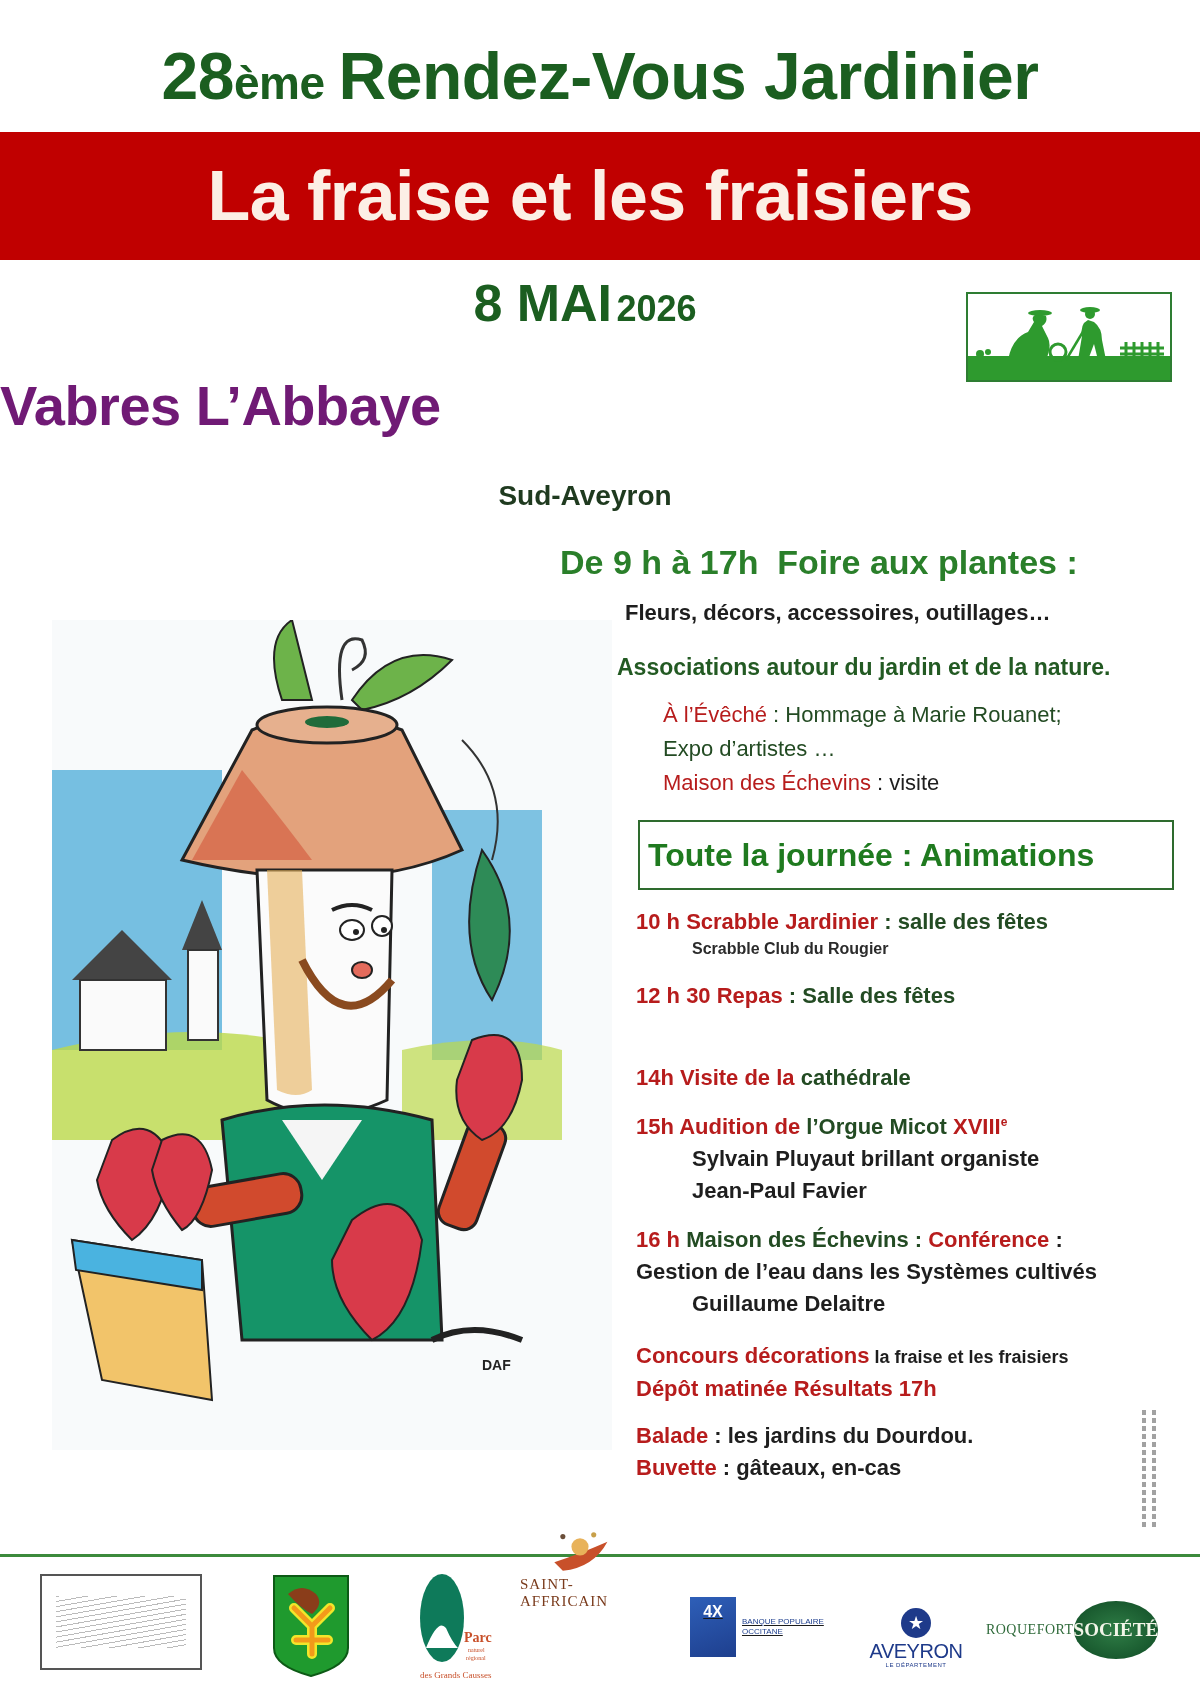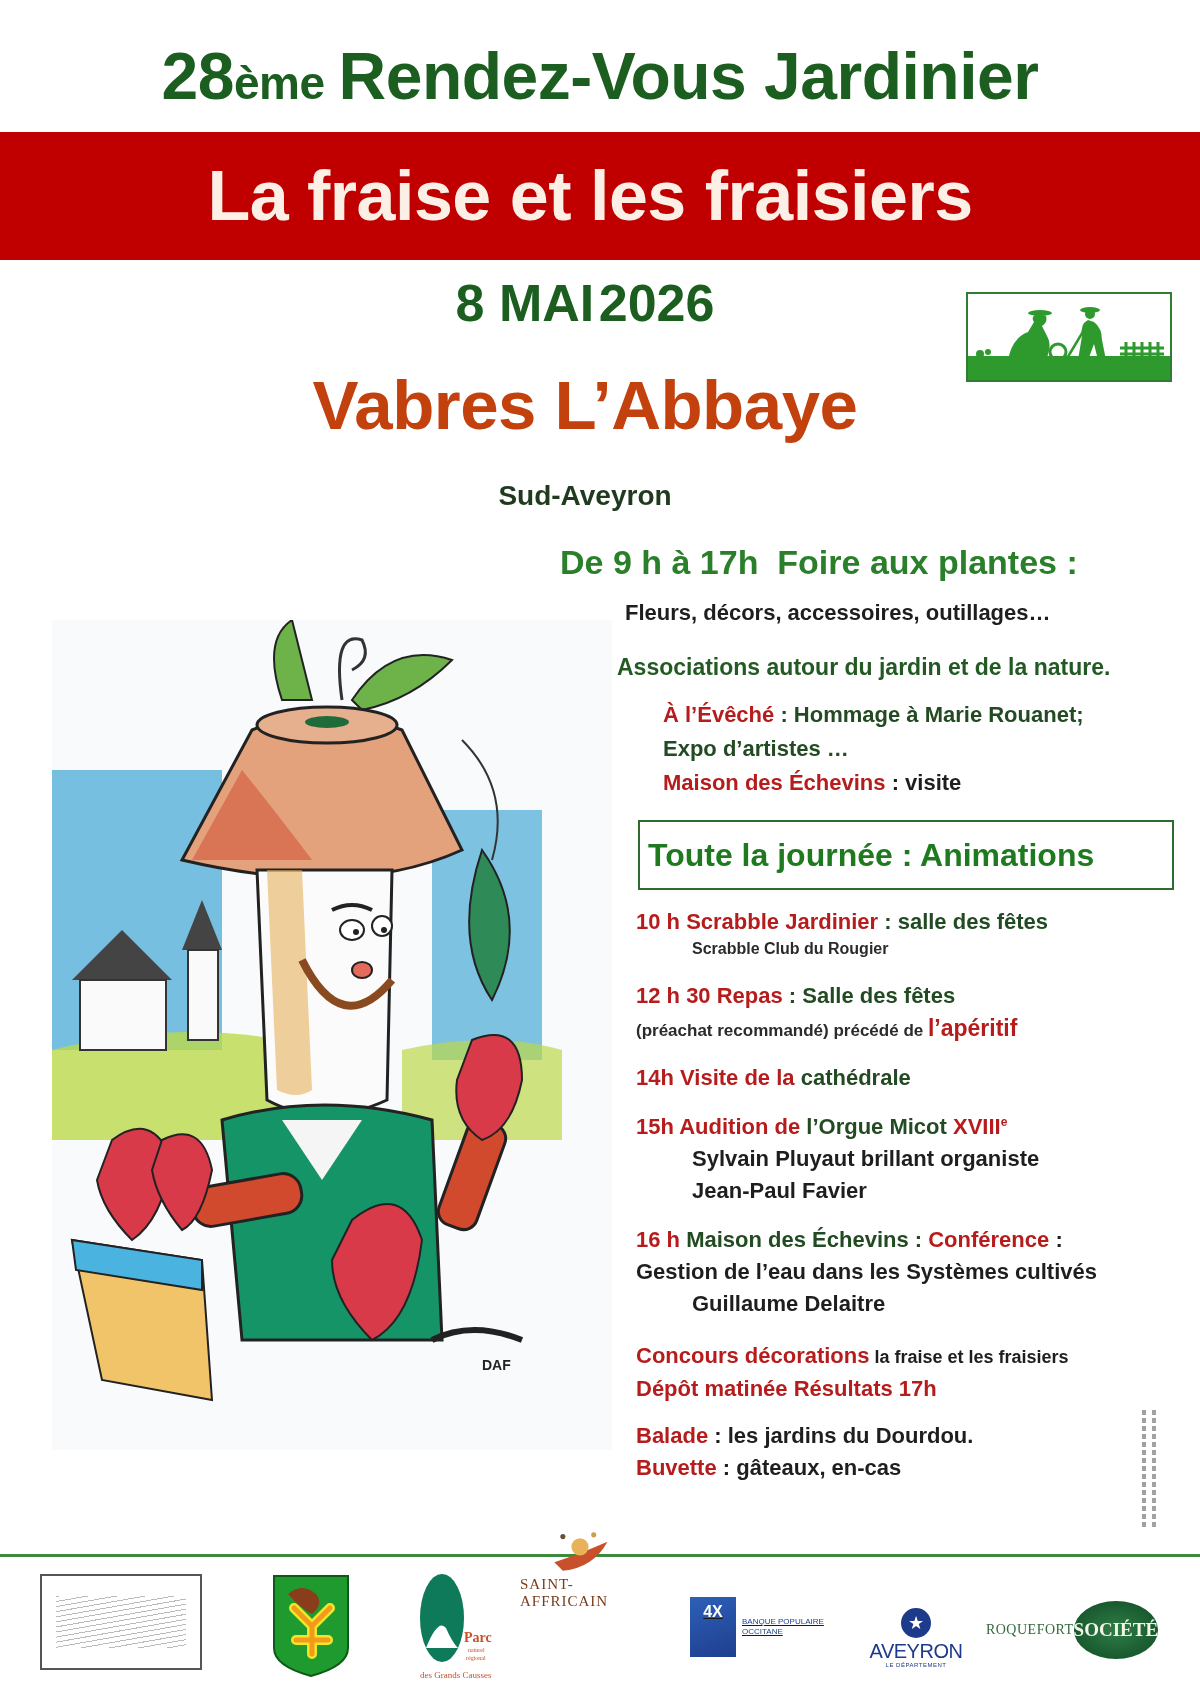--- a/index.html
+++ b/index.html
@@ -11,37 +11,37 @@
     
     .title-top { left: 0; top: 36px; width: 1200px; text-align: center; color: #1b5e20; font-weight: 700; font-size: 66px; letter-spacing: -0.5px; line-height: 80px; }
     .title-top .ordinal-num { font-size: 66px; }
     .title-top .ordinal-suffix { font-size: 46px; font-weight: 700; margin-right: 14px; }
 
     .red-band { left: 0; top: 132px; width: 1200px; height: 128px; background: #c00000; display: flex; align-items: center; justify-content: center; }
     .red-band .band-text { color: #fcefe5; font-weight: 700; font-size: 70px; letter-spacing: -0.5px; margin-left: -20px; }
 
     .date { left: 0; top: 272px; width: 1170px; text-align: center; color: #1b5e20; font-weight: 700; line-height: 62px; }
     .date .day-month { font-size: 52px; }
-    .date .year { font-size: 52px; }
+    .date .year { font-size: 36px; }
 
     .garden-logo { left: 966px; top: 292px; width: 206px; height: 90px; border: 2px solid #2e7d32; background: #fff; overflow: hidden; }
 
-    .town { left: 0; top: 358px; width: 1170px; text-align: center; color: #c2410c; font-weight: 700; font-size: 69px; letter-spacing: -0.5px; line-height: 96px; }
+    .town { left: 0; top: 358px; width: 1170px; color: #701a75; font-weight: 700; font-size: 56px; letter-spacing: -0.5px; line-height: 96px; }
     .region { left: 0; top: 476px; width: 1170px; text-align: center; color: #1f3a1f; font-weight: 700; font-size: 28px; line-height: 40px; }
 
     
     .illustration { left: 52px; top: 620px; width: 560px; height: 830px; background: #f8fafb; overflow: hidden; }
     .red { color: #b71c1c; }
     .dark { color: #1e1e1e; }
     .darkgreen { color: #234b23; }
 
     .fair-heading { left: 560px; top: 542px; color: #2a7f2a; font-weight: 700; font-size: 34px; line-height: 40px; white-space: pre; }
     .fair-items { left: 625px; top: 600px; font-size: 22px; font-weight: 700; color: #1e1e1e; }
     .assoc { left: 617px; top: 654px; font-size: 23px; font-weight: 700; color: #235a23; }
-    .eveche { left: 663px; top: 698px; font-size: 22px; font-weight: 700; color: #234b23; line-height: 34px; }
+    .eveche { left: 663px; top: 698px; font-size: 22px; font-weight: 400; color: #234b23; line-height: 34px; }
 
     .anim-box { left: 638px; top: 820px; width: 536px; height: 70px; border: 2.5px solid #2e6b2e; display: flex; align-items: center; padding-left: 8px; }
     .anim-box .anim-title { color: #1f7a1f; font-weight: 700; font-size: 32px; }
 
     .sched { left: 636px; font-size: 22px; font-weight: 700; line-height: 32px; white-space: nowrap; }
     .sched .sub { font-size: 16px; color: #2b2b2b; }
     .sched .small { font-size: 17px; color: #2b2b2b; }
     .indent { padding-left: 56px; }
     sup { font-size: 12px; }
 
@@ -186,21 +186,20 @@
   <span class="anim-title">Toute la journée : Animations</span>
 </div>
 
 <div class="abs sched" style="top: 906px;">
   <div><span class="red">10 h Scrabble Jardinier</span><span class="darkgreen"> :  salle des fêtes</span></div>
   <div class="indent sub" style="line-height:22px;">Scrabble Club du Rougier</div>
 </div>
 
 <div class="abs sched" style="top: 980px;">
   <div><span class="red"> 12 h 30  Repas</span><span class="darkgreen"> : Salle des fêtes</span></div>
-  <div><span class="small">(préachat recommandé) précédé de </span><span class="red" style="font-size:23px;">l’apéritif</span></div>
 </div>
 
 <div class="abs sched" style="top: 1062px;">
   <span class="red">14h  Visite de la </span><span class="darkgreen">cathédrale</span>
 </div>
 
 <div class="abs sched" style="top: 1106px;">
   <div><span class="red">15h Audition de </span><span class="darkgreen">l’Orgue Micot  </span><span class="red">XVIII</span><sup class="red">e</sup></div>
   <div class="indent dark">Sylvain Pluyaut brillant organiste</div>
   <div class="indent dark">Jean-Paul Favier</div>

